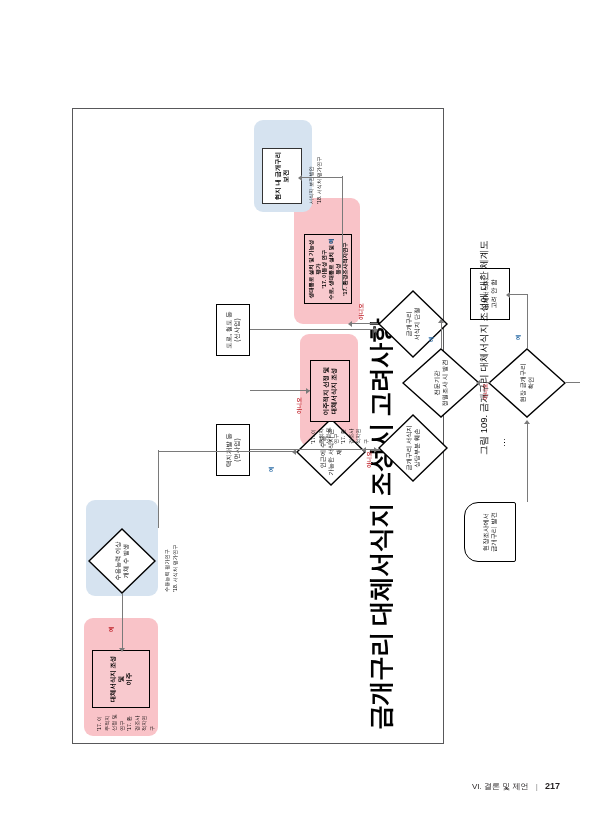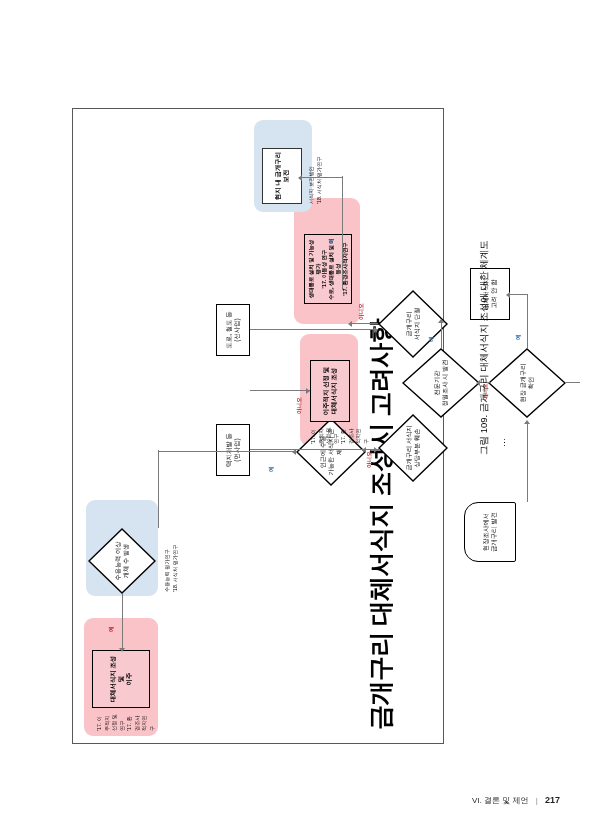--- a/index.html
+++ b/index.html
@@ -88,21 +88,21 @@
     transform:rotate(-90deg);
     font-size:9.5px;color:#000;white-space:nowrap;
   }
   .ellipsis{
     position:absolute;left:497px;top:447px;
     font-size:9px;color:#000;
     transform-origin:0 0;transform:rotate(-90deg);
   }
 
   
-  .footer{position:absolute;right:34px;bottom:34px;font-size:8px;color:#231f20;white-space:nowrap;}
+  .footer{position:absolute;right:34px;bottom:48px;font-size:8px;color:#231f20;white-space:nowrap;}
   .footer .sep{margin:0 5px;color:#8a8a8a;}
   .footer .pg{font-weight:bold;font-size:9px;}
 </style>
 </head>
 <body>
 
 <div class="page">
 
   <div class="figure-frame"></div>
 

